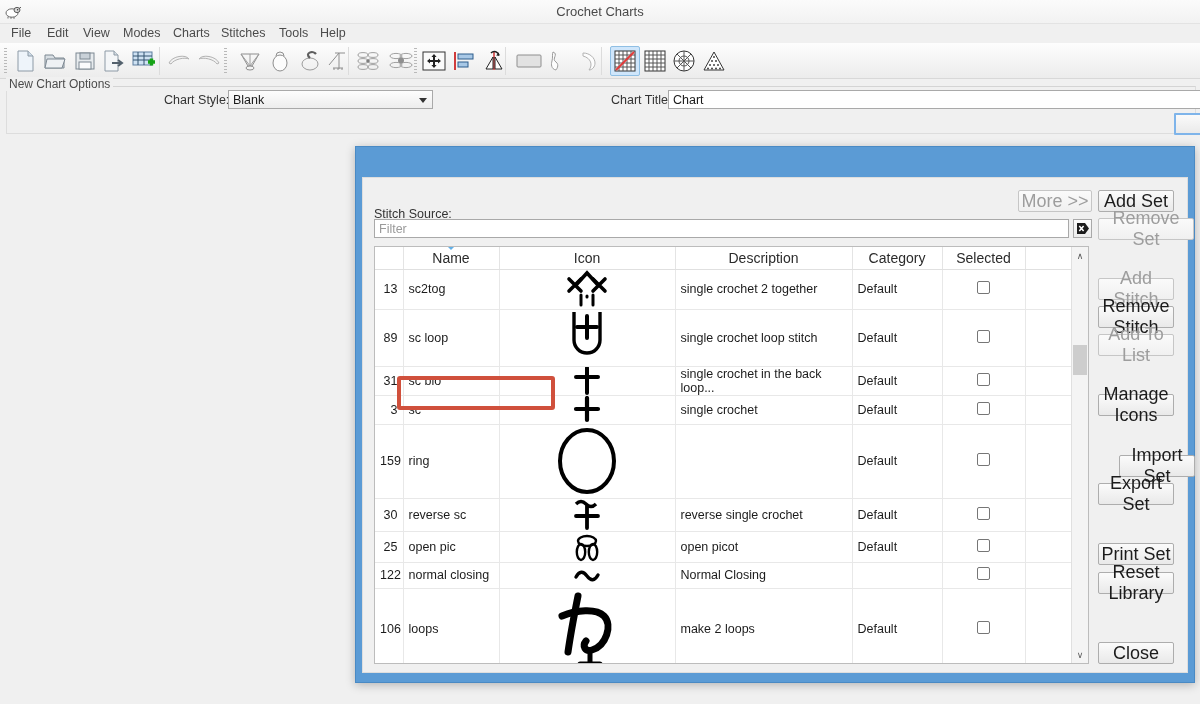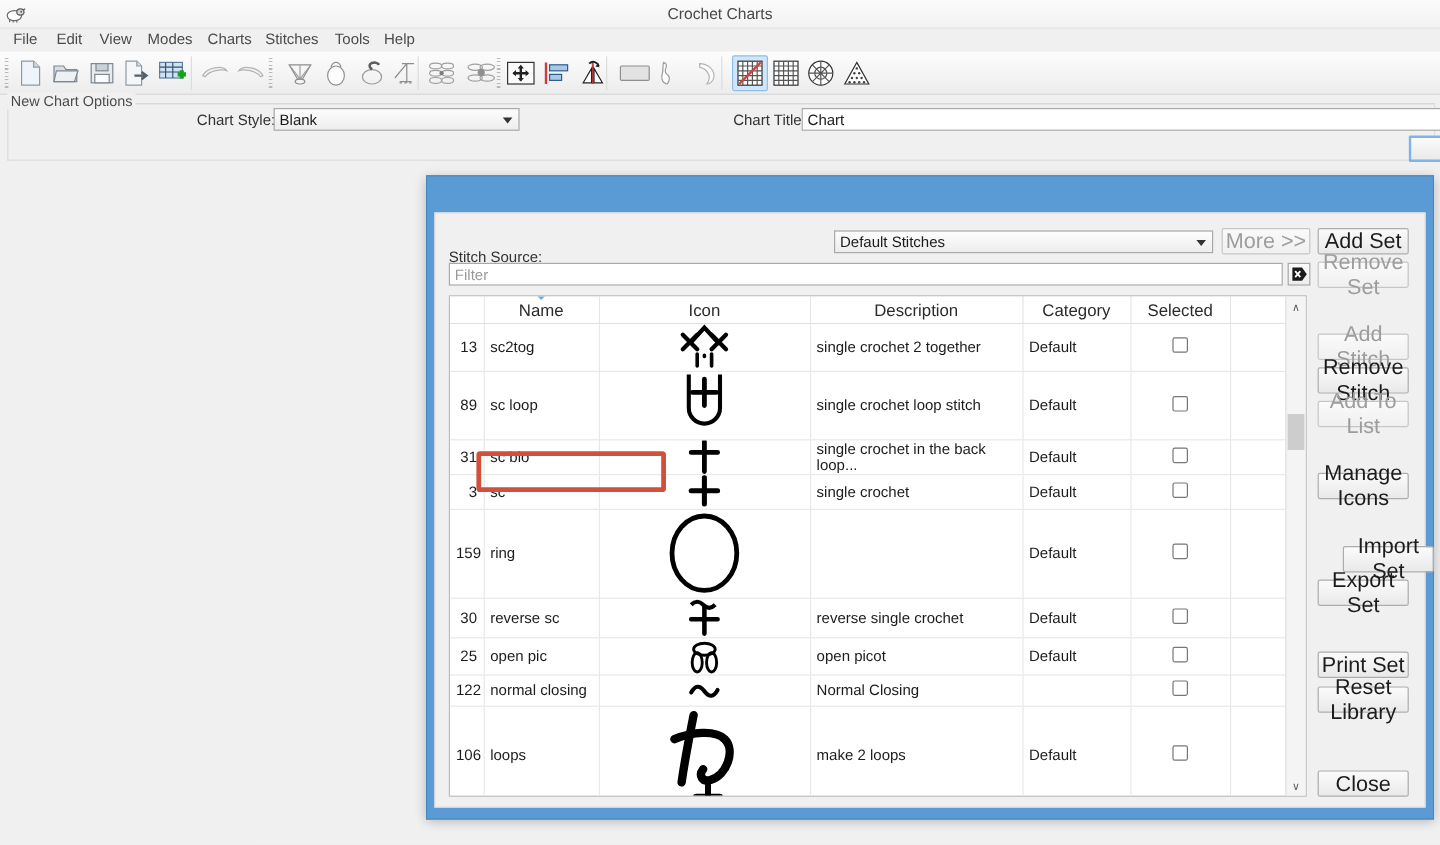--- a/index.html
+++ b/index.html
@@ -413,37 +413,33 @@
   <div class="textinput" style="left:668px; top:90px; width:540px;">
     <span>Chart</span>
   </div>
   <div class="ghost-btn" style="left:1174px; top:113px; width:32px; height:22px;"></div>
 
   <div class="dialog">
     <div class="dlg-body"></div>
   </div>
 
   <div class="fld-label" style="left:374px; top:195px;margin-top:12px;">Stitch Source:</div>
-  <div class="combo" style="left:695px; top:192px; width:316px;">
-    <span>Default Stitches</span>
-    <span class="arrow"></span>
-  </div>
   <div class="btn disabled" style="left:1018px; top:190px; width:74px; height:22px;">More &gt;&gt;</div>
   <div class="btn" style="left:1098px; top:190px; width:76px; height:22px;">Add Set</div>
 
   <div class="textinput" style="left:374px; top:219px; width:695px; color:#9a9a9a;">
     <span>Filter</span>
   </div>
   <div class="clear-btn" style="left:1073px; top:219px;">
     <svg width="15" height="15" viewBox="0 0 15 15">
       <path d="M2 2h8l4 5.5L10 13H2z" fill="#1b1b1b"></path>
       <path d="M4.3 5 8.6 10M8.6 5 4.3 10" stroke="#fff" stroke-width="1.5"></path>
     </svg>
   </div>
-  <div class="btn disabled" style="left:1098px; top:218px; width:76px; height:22px;">Remove Set</div>
+  <div class="btn disabled" style="left:1098px; top:218px; width:96px; height:22px;">Remove Set</div>
 
   <div class="btn disabled" style="left:1098px; top:278px; width:76px; height:22px;">Add Stitch</div>
   <div class="btn" style="left:1098px; top:306px; width:76px; height:22px;">Remove Stitch</div>
   <div class="btn disabled" style="left:1098px; top:334px; width:76px; height:22px;">Add To List</div>
   <div class="btn" style="left:1098px; top:394px; width:76px; height:22px;">Manage Icons</div>
   <div class="btn" style="left:1098px; top:455px; width:76px; height:22px;margin-left:21px;">Import Set</div>
   <div class="btn" style="left:1098px; top:483px; width:76px; height:22px;">Export Set</div>
   <div class="btn" style="left:1098px; top:543px; width:76px; height:22px;">Print Set</div>
   <div class="btn" style="left:1098px; top:572px; width:76px; height:22px;">Reset Library</div>
   <div class="btn" style="left:1098px; top:642px; width:76px; height:22px;">Close</div>

